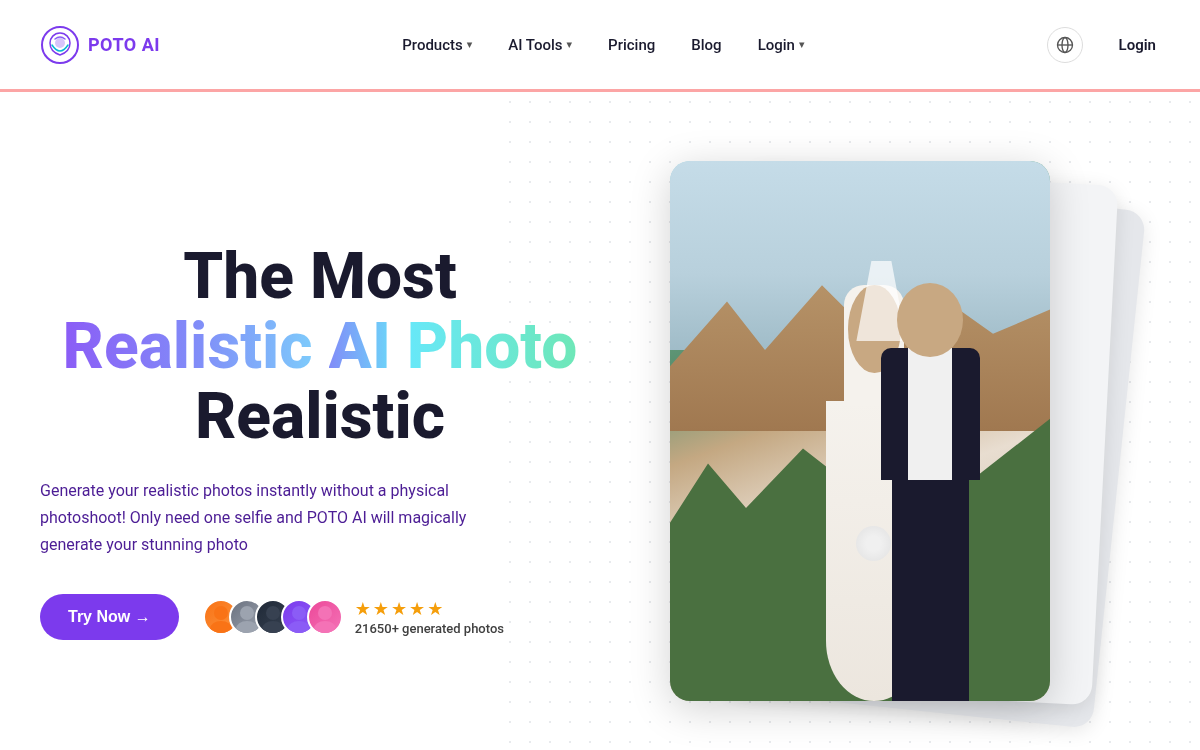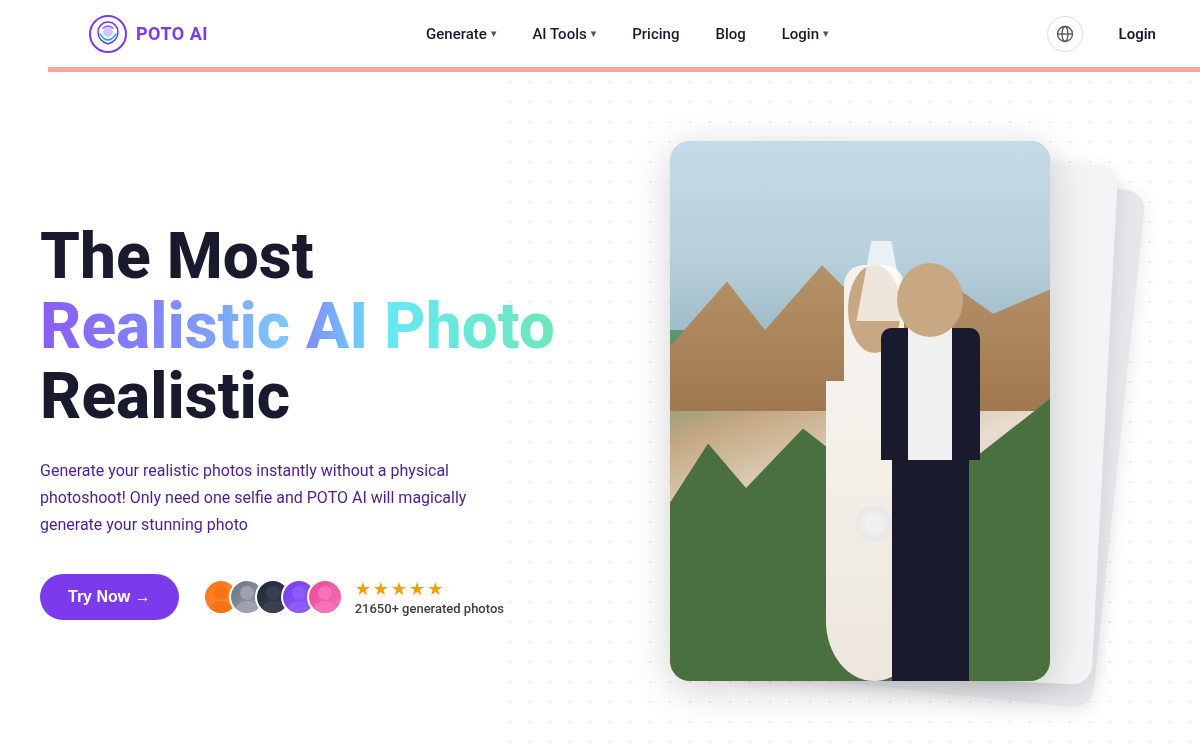--- a/index.html
+++ b/index.html
@@ -11,26 +11,25 @@
       overflow: hidden;
       position: relative;
     }
 
     
     nav {
       display: flex;
       align-items: center;
       justify-content: space-between;
       padding: 0 40px;
-      height: 72px;
-      border-bottom: 5px solid #fca5a5;
+      height: 92px;
+      border-bottom: 3px solid #fca5a5;
       position: relative;
       z-index: 10;
       background: #fff;
-      margin-left: 48px;
     }
     .nav-logo {
       display: flex;
       align-items: center;
       gap: 8px;
       text-decoration: none;
     }
     .logo-icon {
       width: 40px;
       height: 40px;
@@ -116,20 +115,21 @@
       z-index: 2;
       padding-top: 20px;
     }
 
     .hero-heading {
       font-size: 64px;
       font-weight: 800;
       line-height: 1.1;
       color: #1a1a2e;
       margin-bottom: 24px;
+      text-align: center;
     }
     .hero-heading .line1 { display: block; }
     .hero-heading .line2 { display: block; }
     .hero-heading .line3 { display: block; }
 
     .gradient-realistic {
       background: linear-gradient(90deg, #8b5cf6, #818cf8, #7dd3fc);
       -webkit-background-clip: text;
       -webkit-text-fill-color: transparent;
       background-clip: text;
@@ -324,21 +324,21 @@
       <circle cx="20" cy="18" r="5" fill="#7c3aed" opacity="0.3"></circle>
       <path d="M15 14 Q20 10 25 14" stroke="#8b5cf6" stroke-width="1.5" fill="none" stroke-linecap="round"></path>
       <path d="M12 20 Q20 32 28 20" stroke="#06b6d4" stroke-width="1.5" fill="none" stroke-linecap="round"></path>
     </svg>
     <span class="logo-text">POTO AI</span>
   </a>
 
   <ul class="nav-links">
     <li>
       <a href="#">
-        <span>Generate</span>
+        <span>Products</span>
         <span class="chevron">▾</span>
       </a>
     </li>
     <li>
       <a href="#">
         <span>AI Tools</span>
         <span class="chevron">▾</span>
       </a>
     </li>
     <li>

